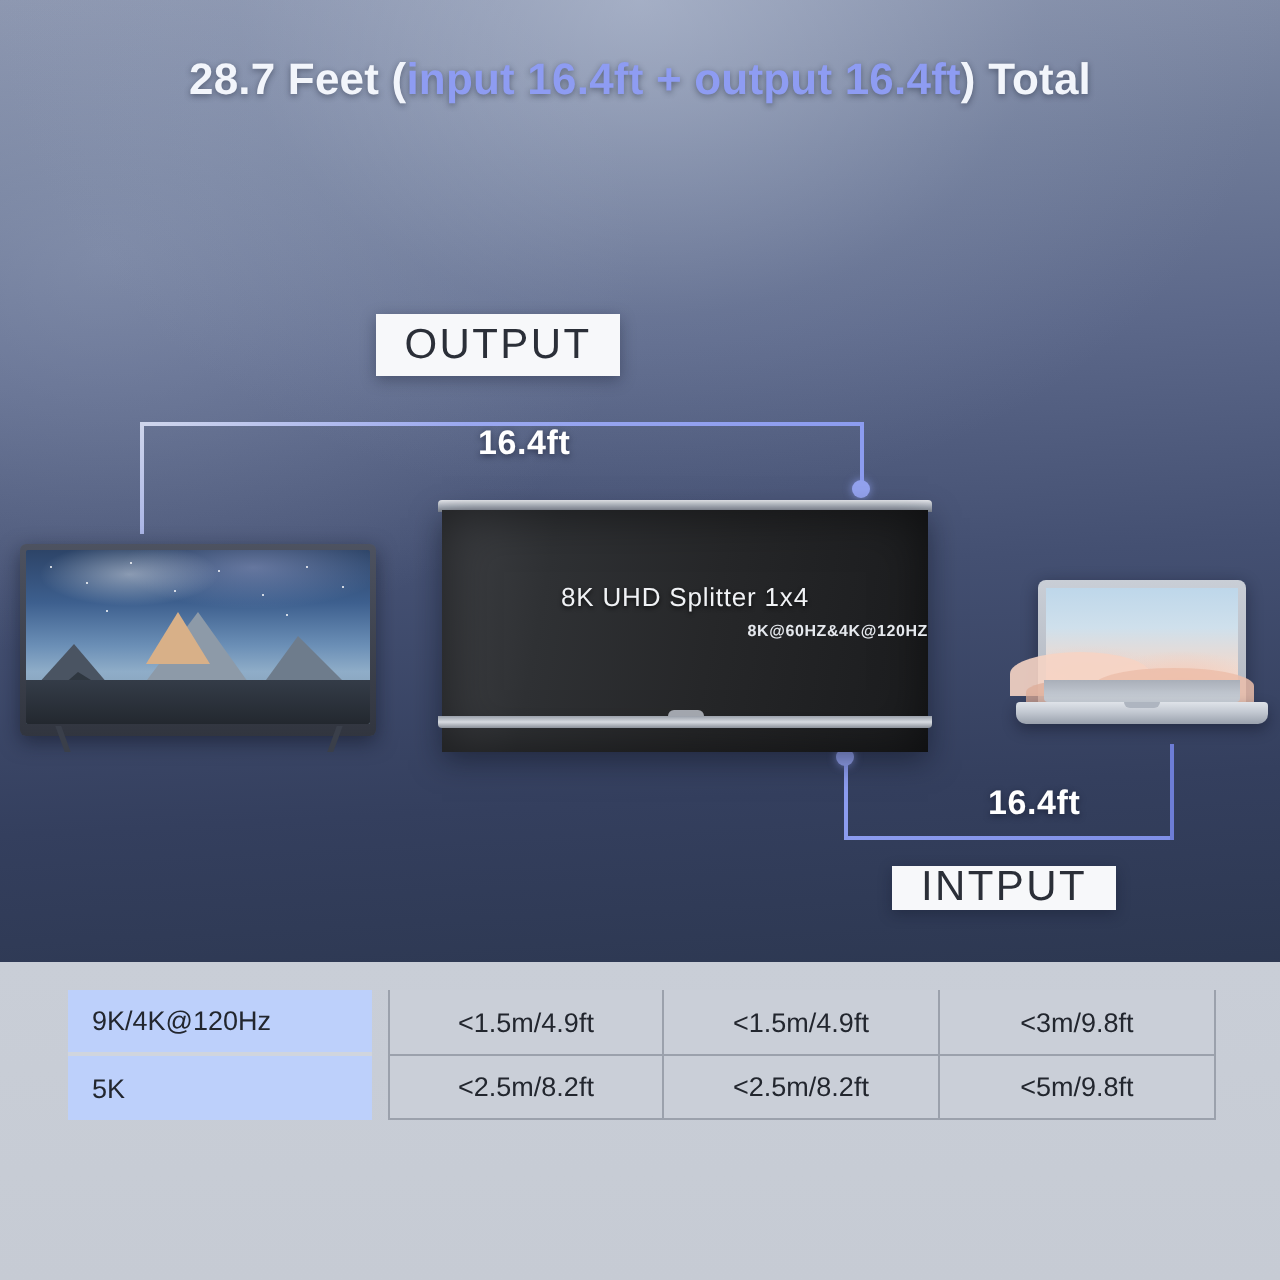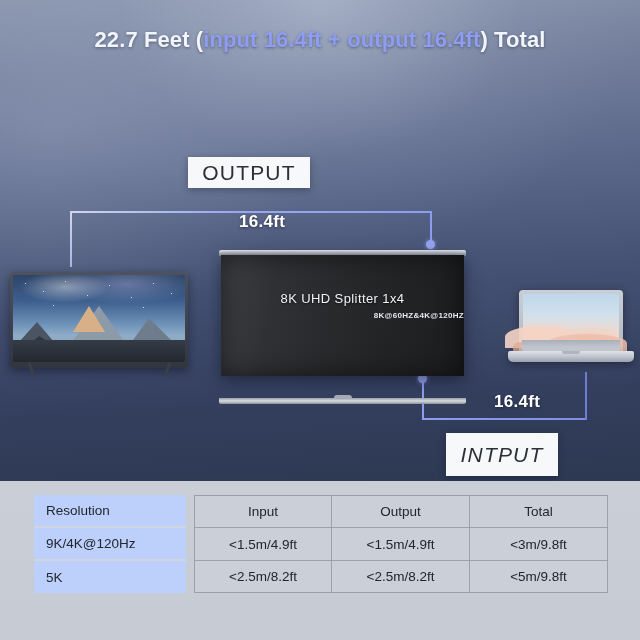--- a/index.html
+++ b/index.html
@@ -45,21 +45,21 @@
     color: #2b2f38;
     font-size: 21px;
     font-weight: 400;
     letter-spacing: 1.2px;
     display: flex;
     align-items: center;
     justify-content: center;
     box-shadow: 0 2px 7px rgba(15,20,36,0.35);
   }
   #badge-output { left: 188px; top: 157px; width: 122px; height: 31px; }
-  #badge-input  { left: 446px; top: 433px; width: 112px; height: 43px; font-style: italic; }
+  #badge-input  { left: 446px; top: 433px; width: 112px; height: 22px; }
 
   
   .conn { position: absolute; background: #8c9cef; }
   .dot {
     position: absolute;
     width: 9px; height: 9px;
     border-radius: 50%;
     background: #93a2ee;
     box-shadow: 0 0 4px rgba(140,156,239,0.8);
   }
@@ -148,21 +148,21 @@
   }
   .star { position: absolute; width: 1px; height: 1px; background: #fff; opacity: 0.75; }
   #tv-stand-l, #tv-stand-r {
     position: absolute; bottom: 0; width: 3px; height: 13px;
     background: #3a3f4a;
   }
   #tv-stand-l { left: 20px; transform: skewX(20deg); }
   #tv-stand-r { left: 156px; transform: skewX(-20deg); }
 
   
-  #splitter { position: absolute; left: 219px; top: 250px; width: 247px; height: 154px; }
+  #splitter { position: absolute; left: 219px; top: 250px; width: 247px; height: 114px; }
   #sp-top {
     position: absolute; left: 0; top: 0; width: 247px; height: 6px;
     background: linear-gradient(180deg,#e8eaee 0%, #aab0ba 55%, #7d838e 100%);
     border-radius: 2px 2px 0 0;
   }
   #sp-bot {
     position: absolute; left: 0; bottom: 0; width: 247px; height: 6px;
     background: linear-gradient(180deg,#9aa0aa 0%, #d7dbe1 50%, #8a9099 100%);
     border-radius: 0 0 2px 2px;
   }
@@ -273,21 +273,21 @@
   .col-val.first-val { border-left: 1px solid #9ba1ac; }
   thead .col-val, .head-row .col-val { border-top: 1px solid #9ba1ac; }
   .spacer-col { width: 8px; background: transparent; border: none; }
 </style>
 </head>
 <body>
 
 <div id="page">
 
   <div class="title-wrap">
-    <div class="title-line"><span>22.7 Feet </span><span class="title-paren">(</span><span class="title-hl">input 16.4ft + output 16.4ft</span><span class="title-paren">)</span><span> Total</span></div>
+    <div class="title-line"><span>28.7 Feet </span><span class="title-paren">(</span><span class="title-hl">input 16.4ft + output 16.4ft</span><span class="title-paren">)</span><span> Total</span></div>
   </div>
 
   <div class="conn" id="line-top-h"></div>
   <div class="conn" id="line-top-v-l"></div>
   <div class="conn" id="line-top-v-r"></div>
   <div class="dot" id="dot-top"></div>
 
   <div class="conn" id="line-bot-v-l"></div>
   <div class="conn" id="line-bot-h"></div>
   <div class="conn" id="line-bot-v-r"></div>
@@ -344,27 +344,20 @@
       </div>
     </div>
     <div id="lt-keys"></div>
     <div id="lt-base"></div>
     <div id="lt-notch"></div>
   </div>
 
   <div id="table-section">
     <table id="spec-table">
       <tbody>
-        <tr class="head-row">
-          <td class="col-res">Resolution</td>
-          <td class="spacer-col"></td>
-          <td class="col-val first-val">Input</td>
-          <td class="col-val">Output</td>
-          <td class="col-val">Total</td>
-        </tr>
         <tr>
           <td class="col-res">9K/4K@120Hz</td>
           <td class="spacer-col"></td>
           <td class="col-val first-val">&lt;1.5m/4.9ft</td>
           <td class="col-val">&lt;1.5m/4.9ft</td>
           <td class="col-val">&lt;3m/9.8ft</td>
         </tr>
         <tr>
           <td class="col-res">5K</td>
           <td class="spacer-col"></td>

